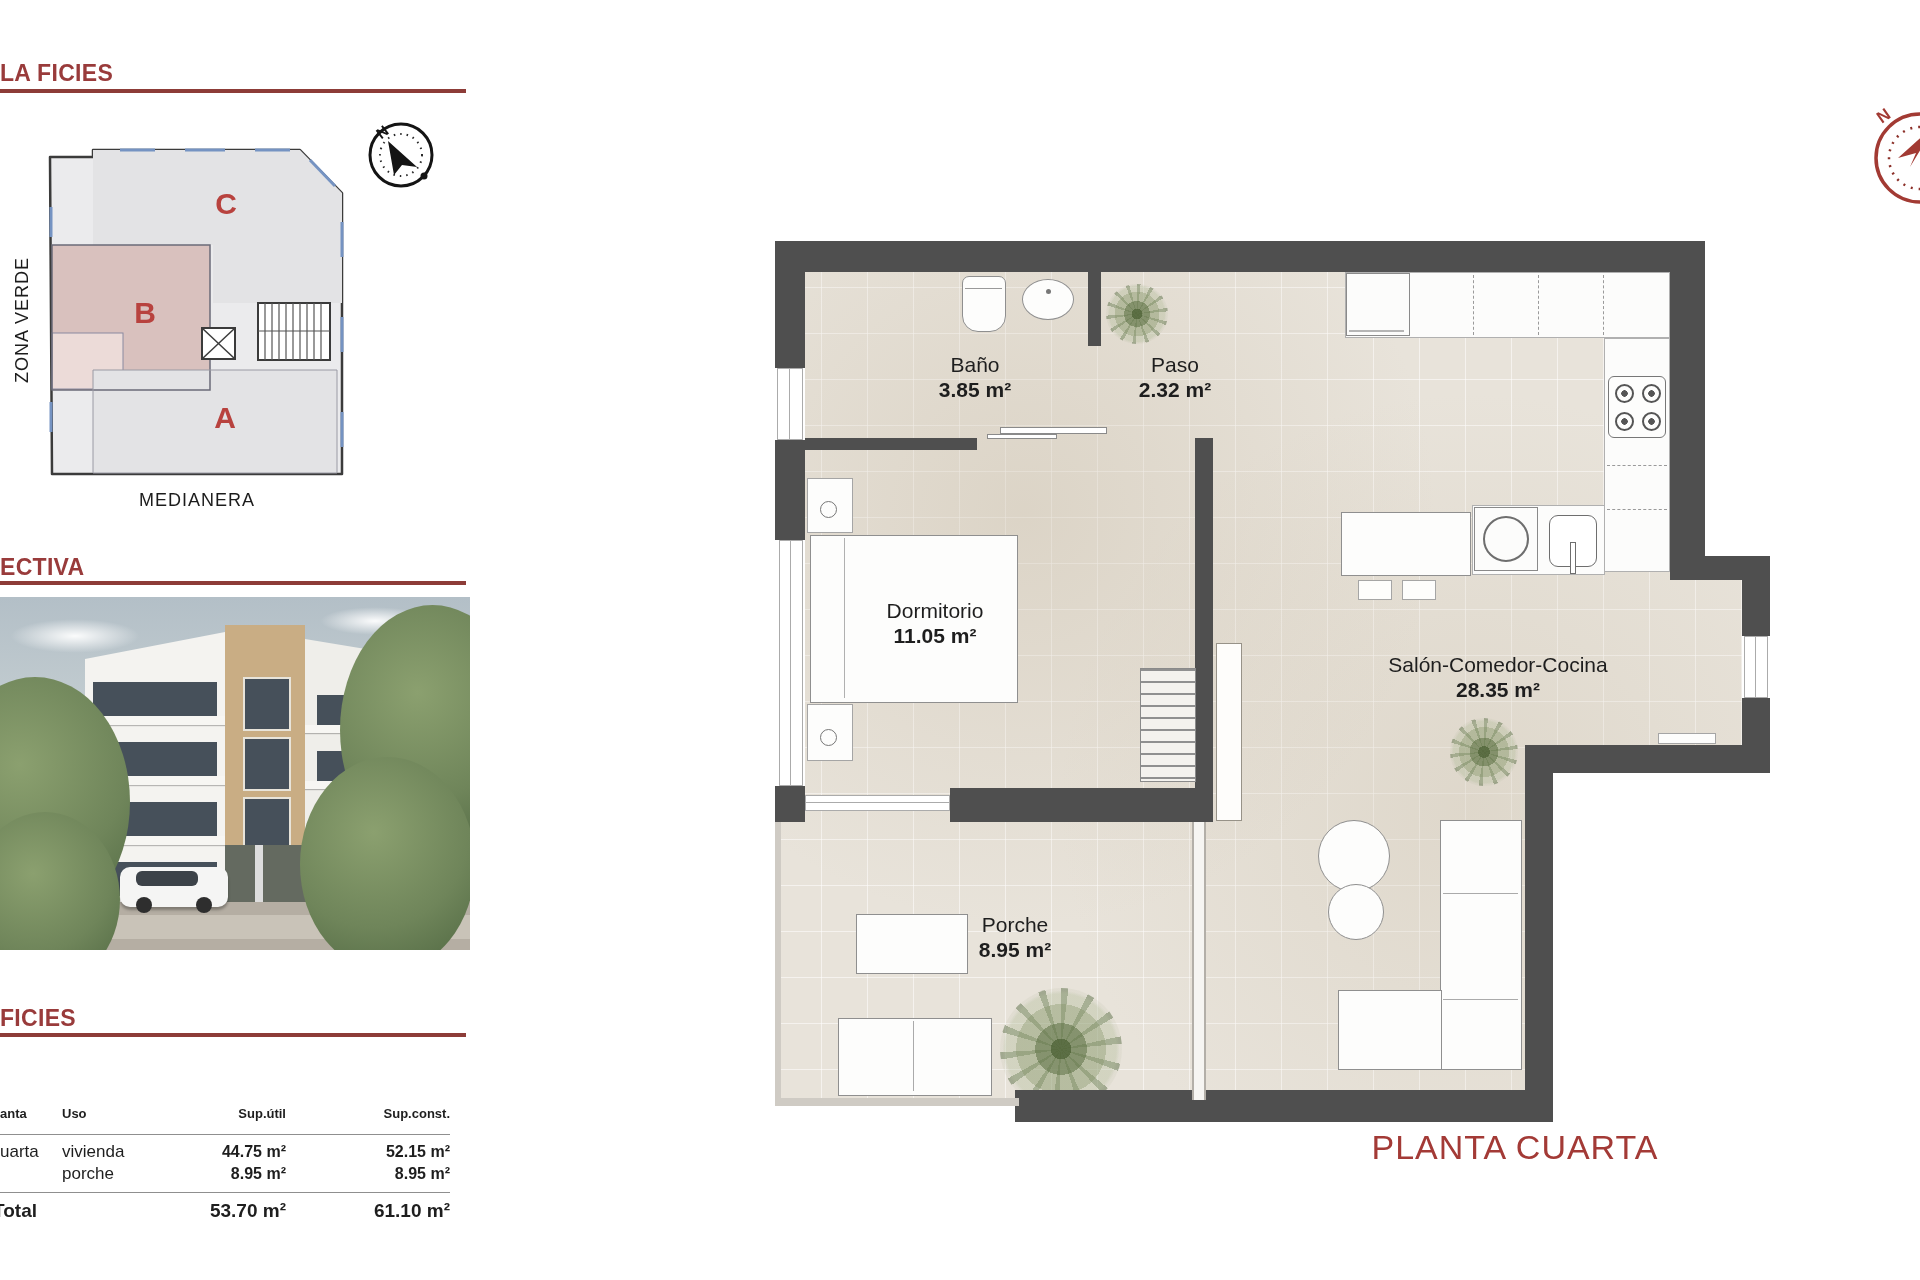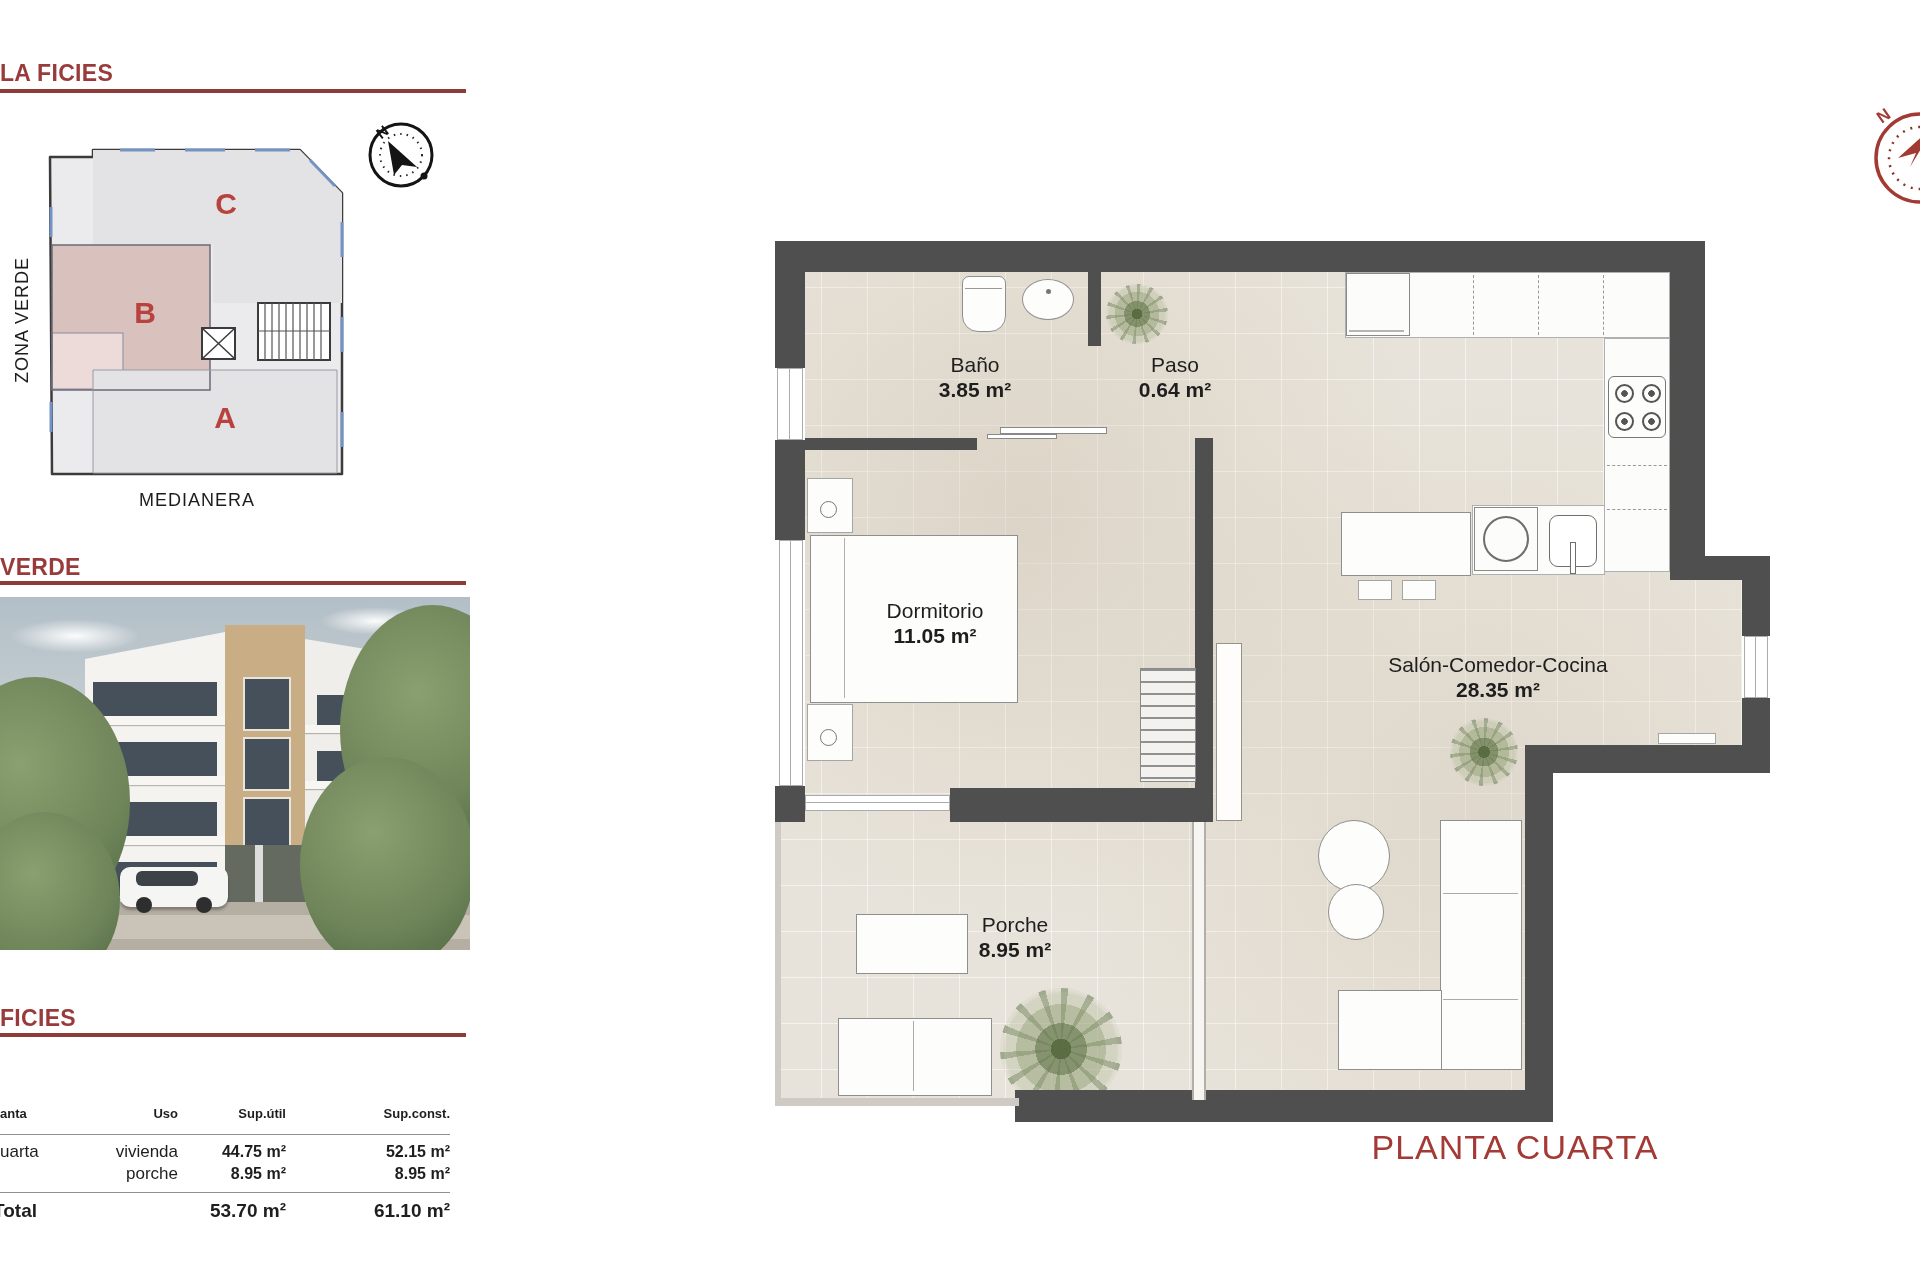--- a/index.html
+++ b/index.html
@@ -4,21 +4,21 @@
 <style>
   html,body{margin:0;padding:0}
   body{width:1920px;height:1280px;position:relative;overflow:hidden;background:#fff;
        font-family:"Liberation Sans",sans-serif;color:#1e1e1e}
   .abs{position:absolute}
   
   .sec-title{position:absolute;left:0;font-size:23px;font-weight:700;color:#993b3b;letter-spacing:.3px;white-space:nowrap}
   .sec-line{position:absolute;left:0;width:466px;height:4px;background:#8d3c38}
   
   .t-row{position:absolute;left:0;display:grid;grid-template-columns:62px 116px 108px 164px;width:450px}
-  .t-c1{text-align:left}.t-c2{text-align:right}.t-c3,.t-c4{text-align:right}
+  .t-c1{text-align:left}.t-c2{text-align:left}.t-c3,.t-c4{text-align:right}
   .t-head{font-weight:700;font-size:13px}
   .t-cell{font-size:17px;line-height:22px}
   .t-num{font-weight:700;font-size:16px;line-height:22px}
   .t-line{position:absolute;left:0;width:450px;height:1px;background:#8f8f8f}
   .t-total{font-weight:700;font-size:19px}
   
   .w{position:absolute;background:#4f4f4f}
   .floor{position:absolute;left:775px;top:241px;width:995px;height:909px;
     background-color:#e8e3da;
     background-image:
@@ -120,21 +120,21 @@
 
   <g>
     <circle cx="401" cy="43" r="31" fill="none" stroke="#141414" stroke-width="3"></circle>
     <circle cx="401" cy="43" r="21" fill="none" stroke="#2a2a2a" stroke-width="2" stroke-dasharray="1.5 5"></circle>
     <polygon points="388,29 417,55 402,53 394,63" fill="#141414"></polygon>
     <circle cx="424" cy="64" r="3.5" fill="#141414"></circle>
     <text x="380" y="28" font-size="15" font-weight="bold" fill="#141414" transform="rotate(-38 380 26)">N</text>
   </g>
 </svg>
 
-<div class="sec-title" style="top:554px">VERDE</div>
+<div class="sec-title" style="top:554px">ECTIVA</div>
 <div class="sec-line" style="top:581px"></div>
 
 <div class="render">
   <div class="cloud" style="left:10px;top:22px;width:130px;height:34px"></div>
   <div class="cloud" style="left:320px;top:10px;width:110px;height:28px"></div>
 
   <div class="abs" style="left:0;top:300px;width:470px;height:53px;background:#b5aea3"></div>
   <div class="abs" style="left:0;top:318px;width:470px;height:24px;background:#c9c3b8"></div>
 
   <div class="abs" style="left:85px;top:35px;width:140px;height:270px;background:#f4f3f0;clip-path:polygon(0 10%,100% 0,100% 100%,0 100%)">
@@ -315,21 +315,21 @@
   <div class="abs" style="left:1192px;top:822px;width:14px;height:278px;background:#f6f5f2;border-left:2px solid #b3afa8;border-right:2px solid #b3afa8;box-sizing:border-box"></div>
   <div class="rail" style="left:775px;top:822px;width:6px;height:284px"></div>
   <div class="rail" style="left:775px;top:1098px;width:244px;height:8px"></div>
 
   <div class="room-label" style="left:900px;top:352px;width:150px">
     <span class="rname">Baño</span>
     <span class="rarea">3.85 m²</span>
   </div>
   <div class="room-label" style="left:1100px;top:352px;width:150px">
     <span class="rname">Paso</span>
-    <span class="rarea">0.64 m²</span>
+    <span class="rarea">2.32 m²</span>
   </div>
   <div class="room-label" style="left:855px;top:598px;width:160px">
     <span class="rname">Dormitorio</span>
     <span class="rarea">11.05 m²</span>
   </div>
   <div class="room-label" style="left:1358px;top:652px;width:280px">
     <span class="rname">Salón-Comedor-Cocina</span>
     <span class="rarea">28.35 m²</span>
   </div>
   <div class="room-label" style="left:955px;top:912px;width:120px">

